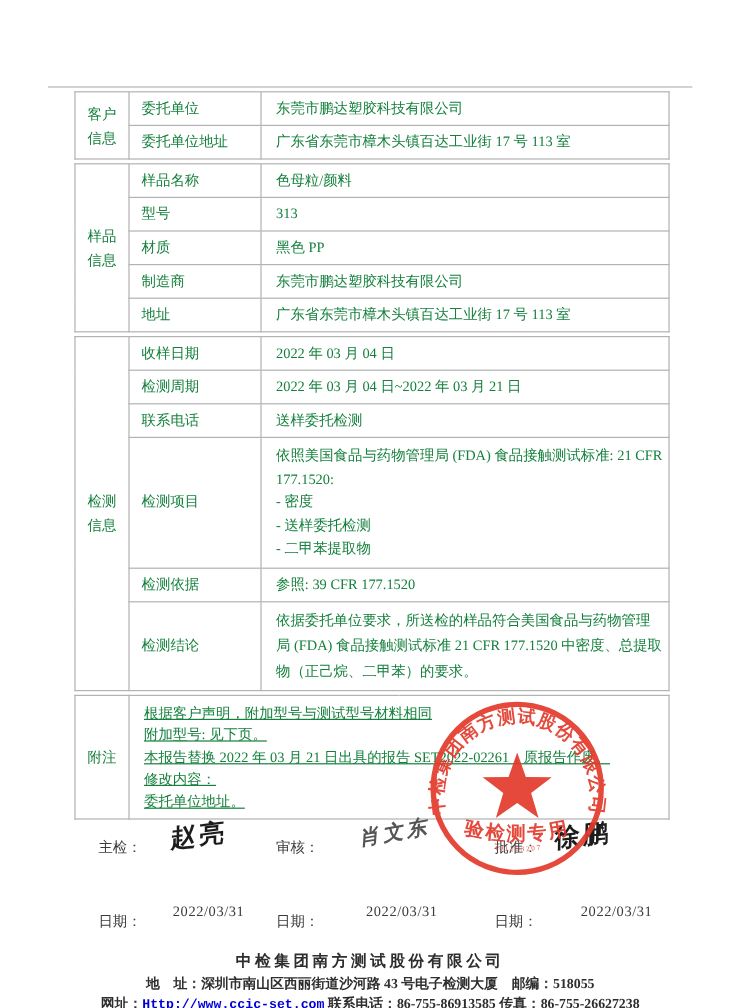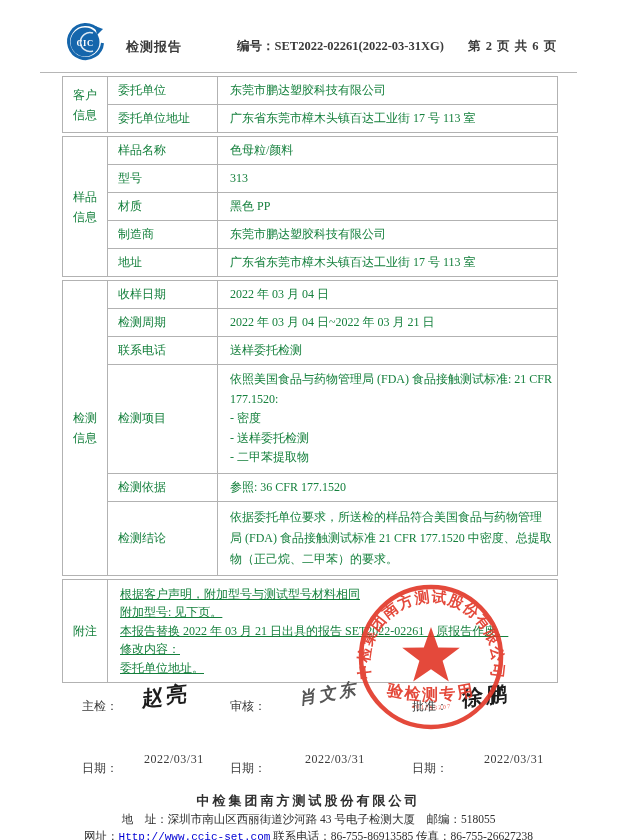--- a/index.html
+++ b/index.html
@@ -31,42 +31,28 @@
   .signs{position:absolute;top:652px;left:0;width:508px;height:132px;font-size:12px;}
   .signs .role{position:absolute;top:46px;font-weight:normal;}
   .signs .sig{position:absolute;top:30px;font-size:21px;font-weight:bold;color:#1c1c1c;
       transform:rotate(-7deg) skewX(-8deg);letter-spacing:3px;white-space:nowrap;}
   .signs .sig.s2{font-size:17px;color:#555;transform:rotate(-10deg) skewX(-14deg);}
   .signs .dlabel{position:absolute;top:108px;}
   .signs .dval{position:absolute;top:100px;letter-spacing:.5px;}
   
   .ftr{position:absolute;top:792px;left:0;width:617px;text-align:center;}
   .ftr .company{font-weight:bold;font-size:13px;letter-spacing:3px;color:#2e2e2e;}
-  .ftr .line{margin-top:2px;font-size:11.5px;color:#2e2e2e;}
+  .ftr .line{margin-top:2px;font-size:11.5px;color:#2e2e2e;font-weight:bold;}
   .ftr a{color:#0000d4;text-decoration:underline;font-family:"Liberation Mono","DejaVu Sans Mono",monospace;font-size:11px;}
 </style>
 </head>
 <body>
 
 <div class="page">
 
-  <div class="hdr">
-    <div class="logo">
-      <svg width="44" height="46" viewBox="0 0 44 46">
-        <circle cx="21" cy="24" r="14.5" fill="#1566ac"></circle>
-        <path d="M 29 15 A 9.5 9.5 0 1 0 29 33" fill="none" stroke="#ffffff" stroke-width="1.6" opacity="0.85"></path>
-        <text x="21" y="27.5" text-anchor="middle" fill="#ffffff" font-size="8.5" font-weight="bold" font-family="Liberation Serif, serif" letter-spacing="0.5">CIC</text>
-        <path d="M 34.5 12.5 A 17 17 0 1 0 38.5 25" fill="none" stroke="#1566ac" stroke-width="3"></path>
-        <path d="M 31 8 L 39 11 L 33 17 Z" fill="#1566ac"></path>
-      </svg>
-    </div>
-    <span class="title">检测报告</span>
-    <span class="repno"><span>编号：</span><span>SET2022-02261(2022-03-31XG)</span></span>
-    <span class="pageinfo">第 2 页 共 6 页</span>
-  </div>
   <div class="rule"></div>
 
   <div class="tables">
 
     <table>
       <tbody>
           <tr>
         <td class="sec" rowspan="2">
           <div>客户</div>
           <div>信息</div>
@@ -135,21 +121,21 @@
             <div>依照美国食品与药物管理局 (FDA) 食品接触测试标准: 21 CFR</div>
             <div>177.1520:</div>
             <div>- 密度</div>
             <div>- 送样委托检测</div>
             <div>- 二甲苯提取物</div>
           </div>
         </td>
       </tr>
       <tr>
         <td class="lbl">检测依据</td>
-        <td class="val">参照: 36 CFR 177.1520</td>
+        <td class="val">参照: 39 CFR 177.1520</td>
       </tr>
       <tr>
         <td class="lbl">检测结论</td>
         <td class="val" style="line-height:21px;">依据委托单位要求，所送检的样品符合美国食品与药物管理局 (FDA) 食品接触测试标准 21 CFR 177.1520 中密度、总提取物（正己烷、二甲苯）的要求。</td>
       </tr>
     </tbody>
       </table>
 
     <table>
       <tbody>

